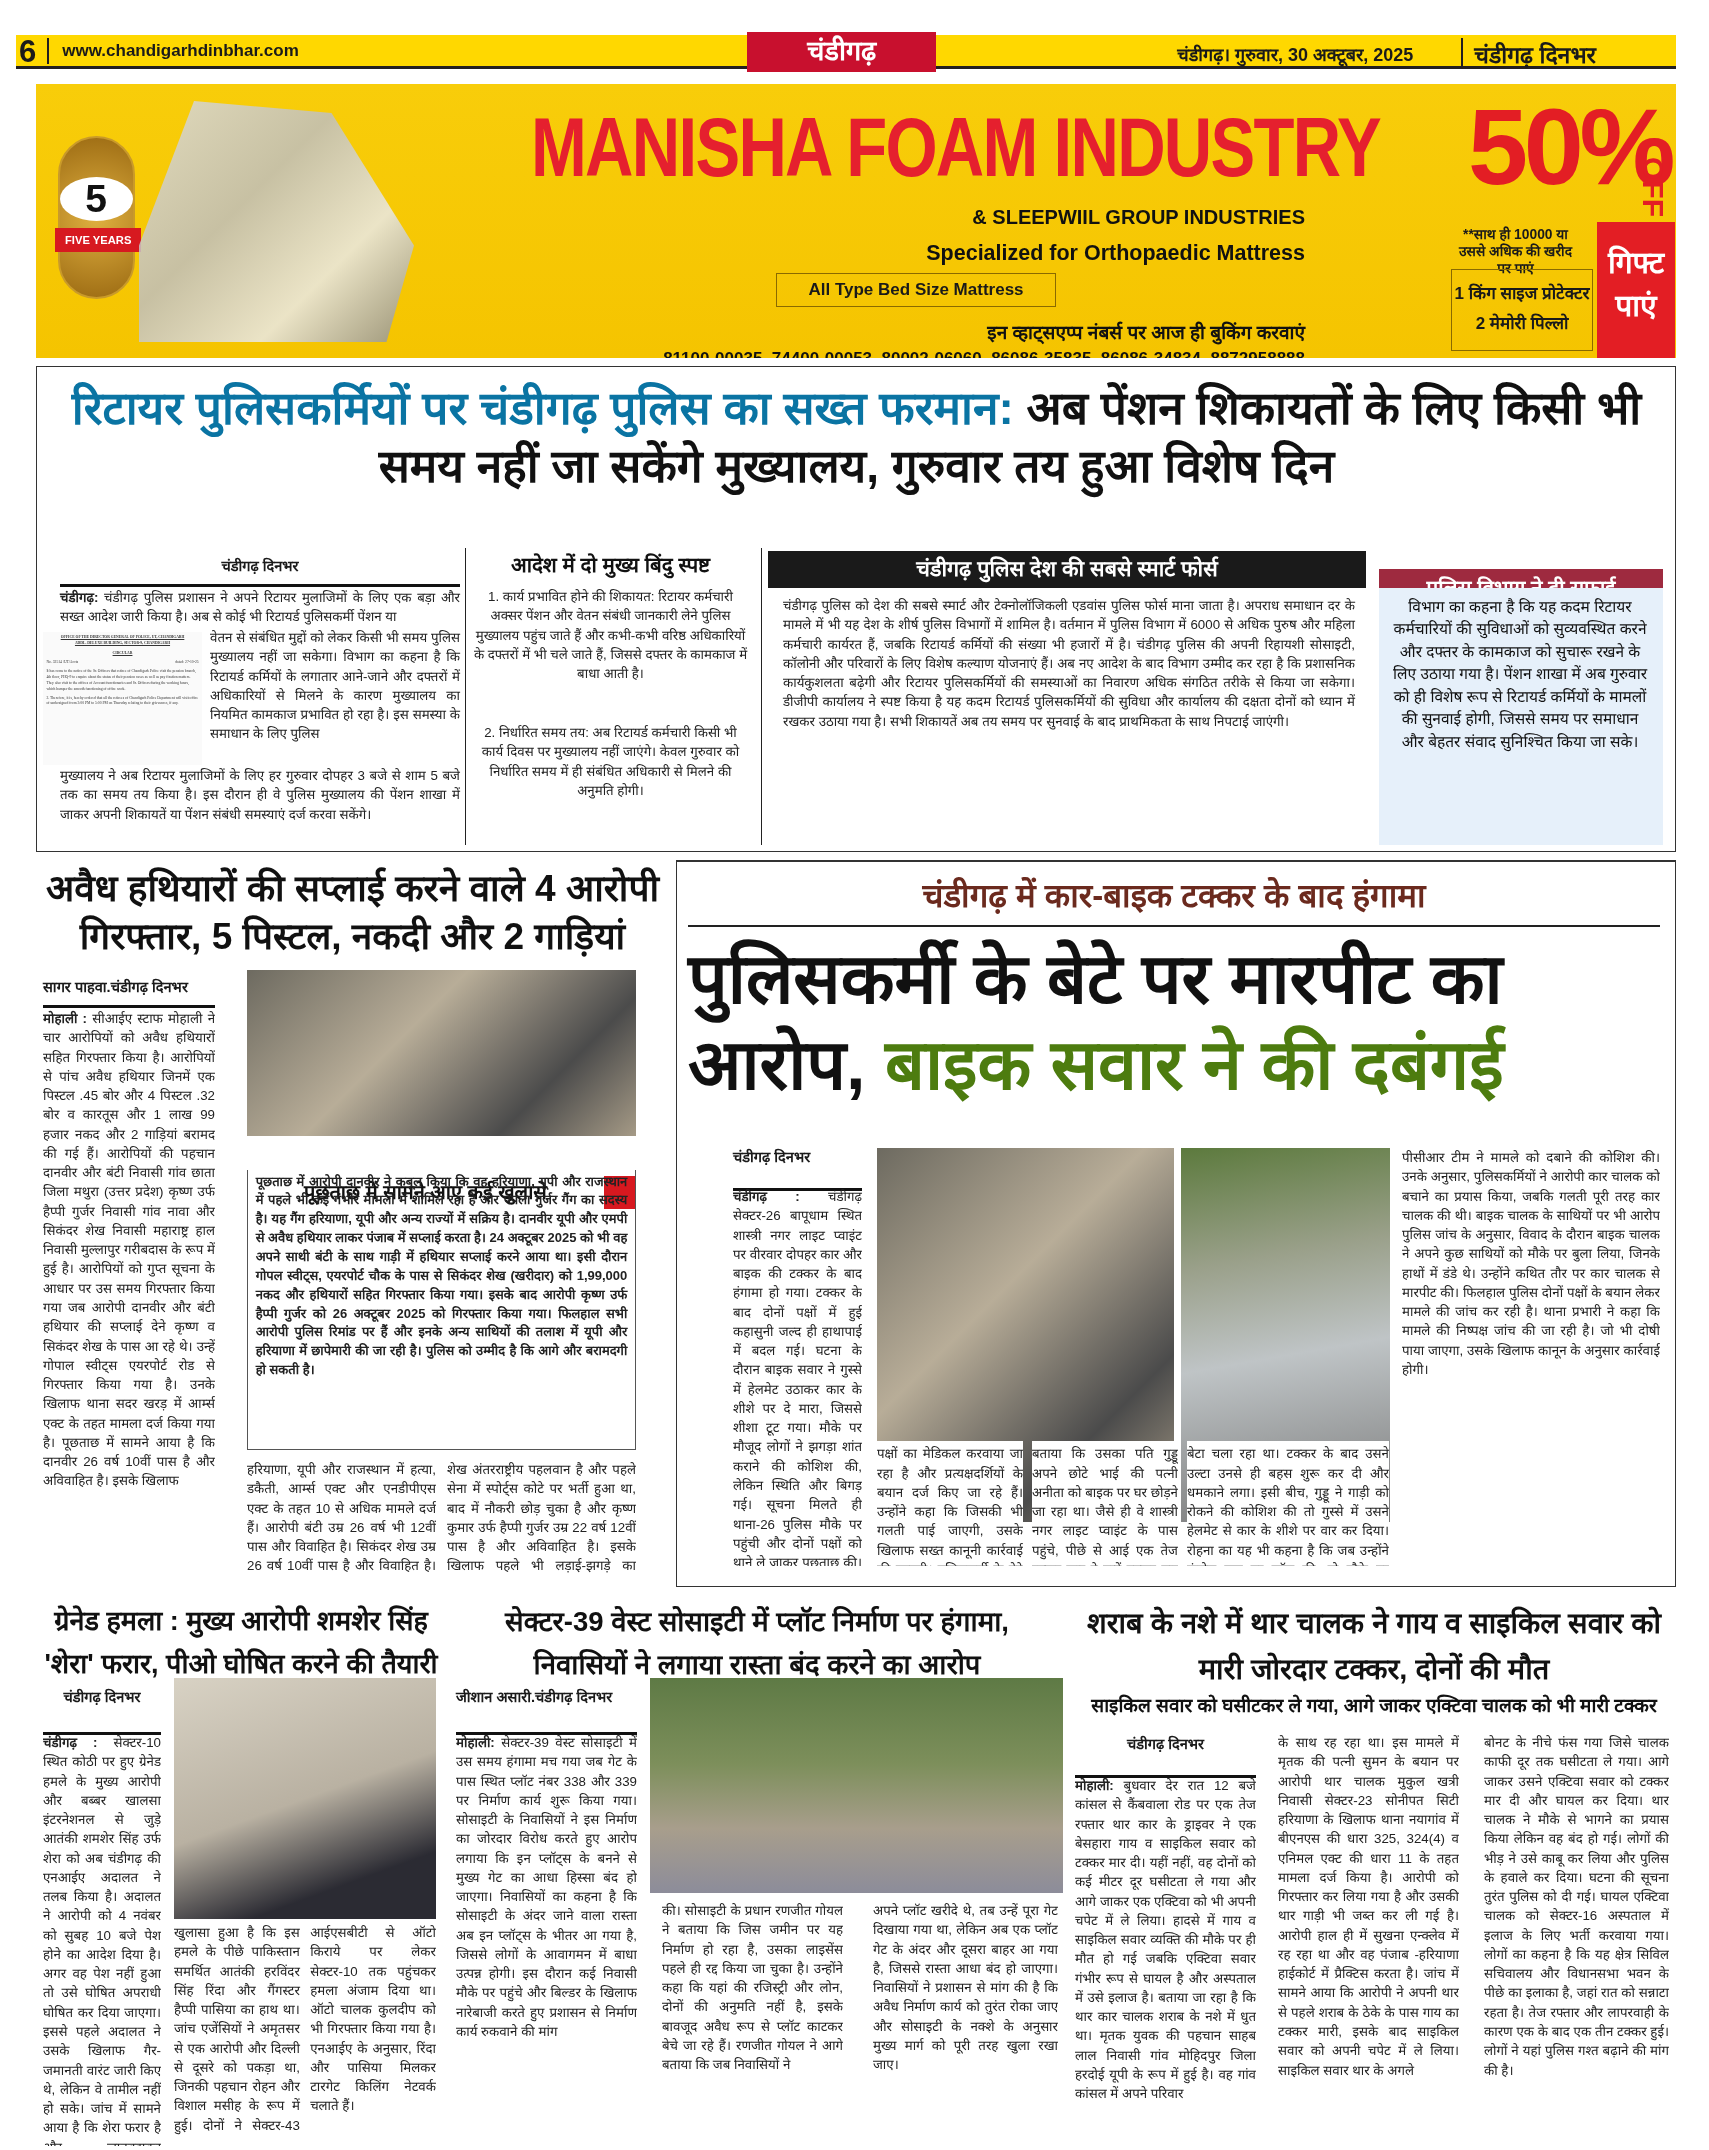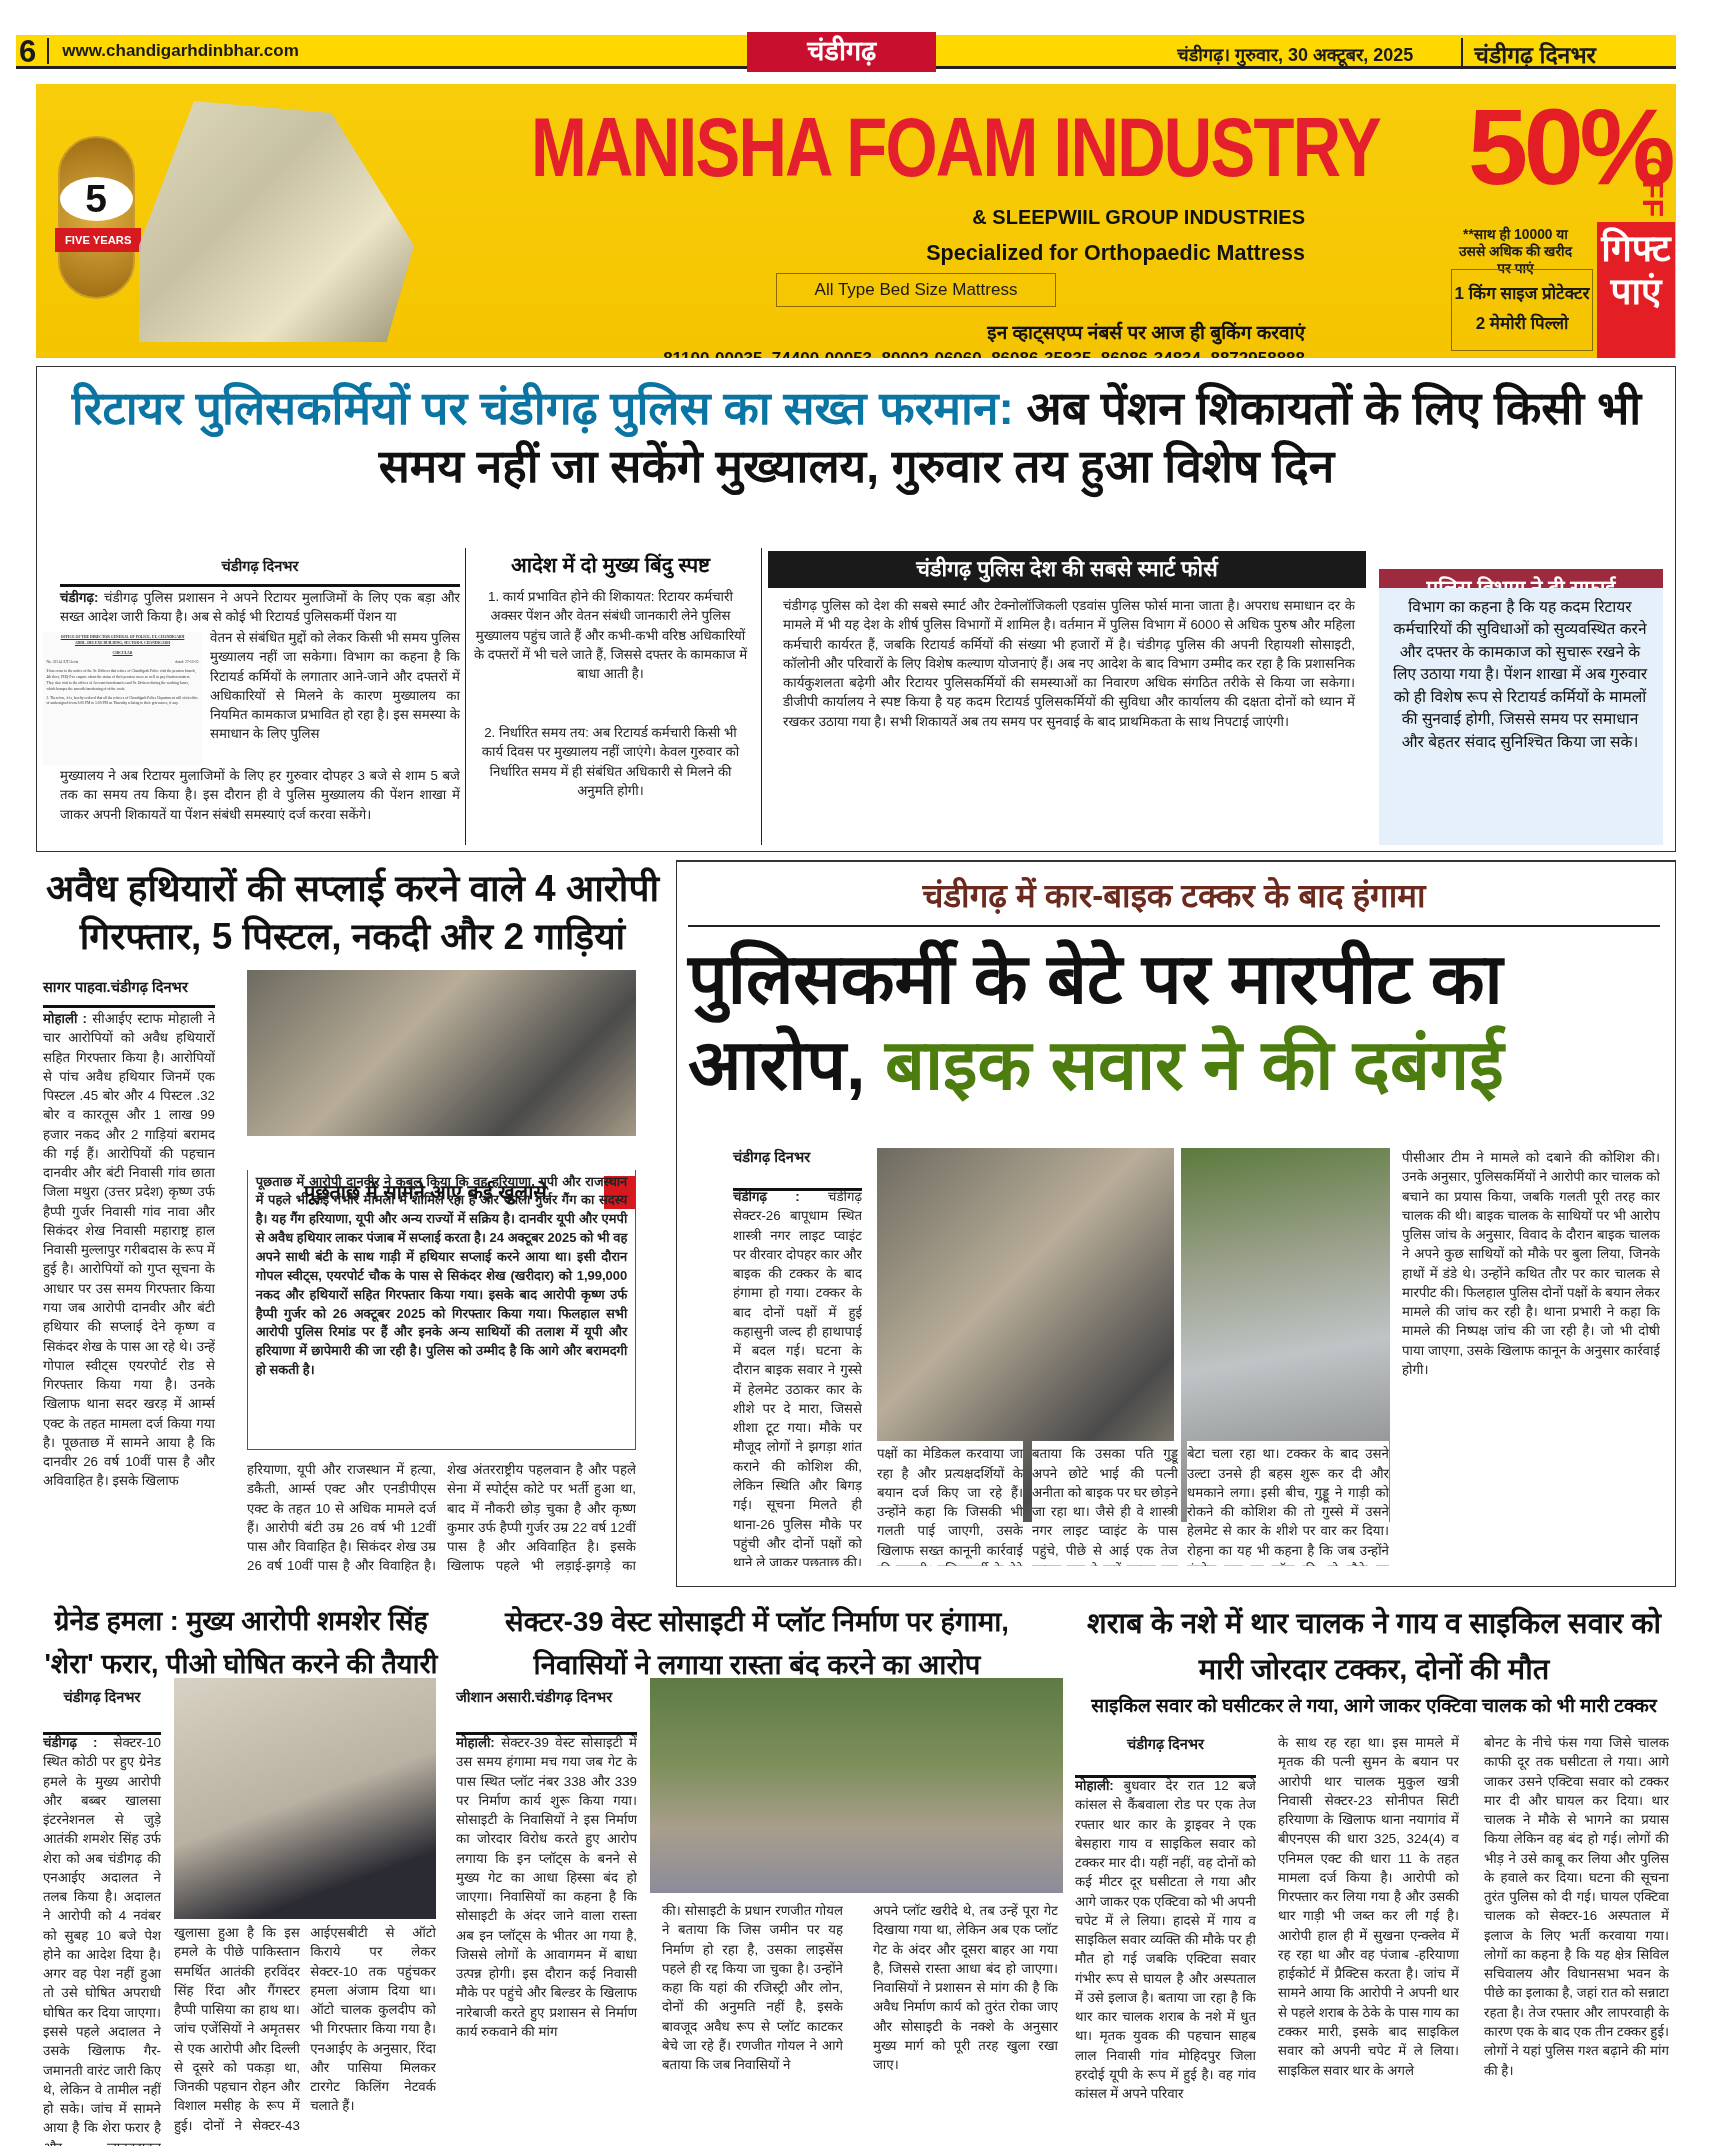--- a/index.html
+++ b/index.html
@@ -18,27 +18,27 @@
   
   .ad{left:36px;top:84px;width:1640px;height:274px;background:linear-gradient(180deg,#f8cd0a,#f5c400);overflow:hidden}
   .ad .badge{position:absolute;left:21.5px;top:52px;width:77px;height:163px;border-radius:39px;background:radial-gradient(circle,#e0b040,#9b6a12);border:2.6px solid #c99a2a}
   .ad .badge .five{position:absolute;left:0;top:39px;width:100%;text-align:center;font-size:39px;font-weight:bold;color:#111;background:#fff;border-radius:50%}
   .ad .badge .yrs{position:absolute;left:-4.3px;top:90px;width:86px;background:#d71920;color:#fff;font-size:11.2px;font-weight:bold;text-align:center;padding:6px 0}
   .ad .photo{position:absolute;left:103px;top:17px;width:275px;height:241px;background:linear-gradient(135deg,#ddd 0%,#bfbfbf 40%,#e9e9e9 70%,#8a8a8a 100%);opacity:.85;clip-path:polygon(20% 0,70% 5%,100% 60%,90% 100%,0 100%,0 60%)}
   .ad .title{position:absolute;left:495px;top:22.4px;width:817px;font-size:67px;font-weight:900;color:#e5202e;letter-spacing:-1.7px;line-height:65px;transform:scaleY(1.25);transform-origin:left top;white-space:nowrap}
   .ad .sub1,.ad .sub2,.ad .cta,.ad .phones{position:absolute;left:495px;width:774px;text-align:right;font-weight:bold;color:#111}
   .ad .sub1{top:122px;font-size:20px}
   .ad .sub2{top:157px;font-size:21.5px}
-  .ad .boxed{position:absolute;left:740px;top:189px;width:280px;height:34px;border:1.3px solid #8a6a00;font-size:17px;font-weight:normal;text-align:center;line-height:32px}
+  .ad .boxed{position:absolute;left:740px;top:189px;width:280px;height:34px;border:1.3px solid #8a6a00;font-size:17px;font-weight:bold;text-align:center;line-height:32px}
   .ad .cta{top:235px;font-size:19px}
   .ad .phones{top:297px;font-size:17px}
   .ad .off{position:absolute;left:1432px;top:13px;font-size:108px;font-weight:700;color:#e31e24;line-height:99px;letter-spacing:-4.3px}
   .ad .offw{position:absolute;left:1600px;top:73px;font-size:30px;font-weight:900;color:#e31e24;writing-mode:vertical-rl}
   .ad .note{position:absolute;left:1415px;top:142px;width:129px;font-size:13.8px;font-weight:bold;line-height:17px;text-align:center}
-  .ad .gift{position:absolute;left:1561px;top:138px;width:78px;height:152px;background:#e31e24;color:#fff;font-size:37px;font-weight:bold;text-align:center;line-height:43px;padding-top:5px}
+  .ad .gift{position:absolute;left:1561px;top:138px;width:78px;height:152px;background:#e31e24;color:#fff;font-size:30px;font-weight:bold;text-align:center;line-height:43px;padding-top:19px}
   .ad .gbox{position:absolute;left:1415px;top:185px;width:142px;height:82px;border:0.9px solid #8a6a00;font-size:17px;font-weight:bold;text-align:center;line-height:30px;padding-top:8.6px}
   
   .hd{font-weight:bold;color:#111;line-height:1.18}
   .by{font-weight:bold;text-align:center;font-size:14.6px;border-bottom:3.4px solid #111;padding-bottom:8.6px}
   .body{font-size:13.3px;line-height:1.45;text-align:justify;color:#222}
   .body b{font-weight:bold}
   .img{background:linear-gradient(135deg,#6d6a60,#b8ad98 40%,#4b4b4b 75%,#a59a86)}
   .rule{background:#222}
 </style>
 </head>

